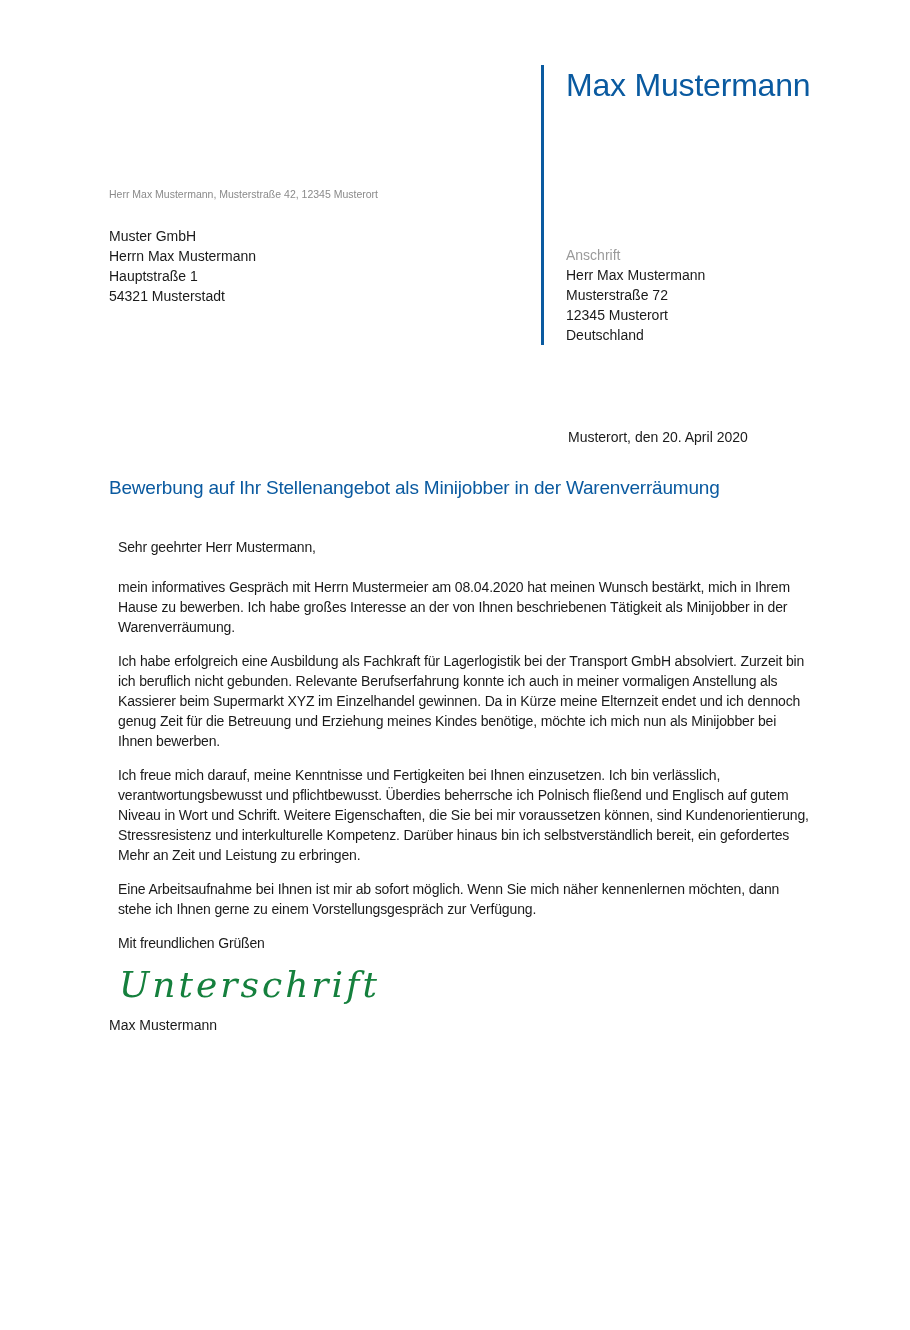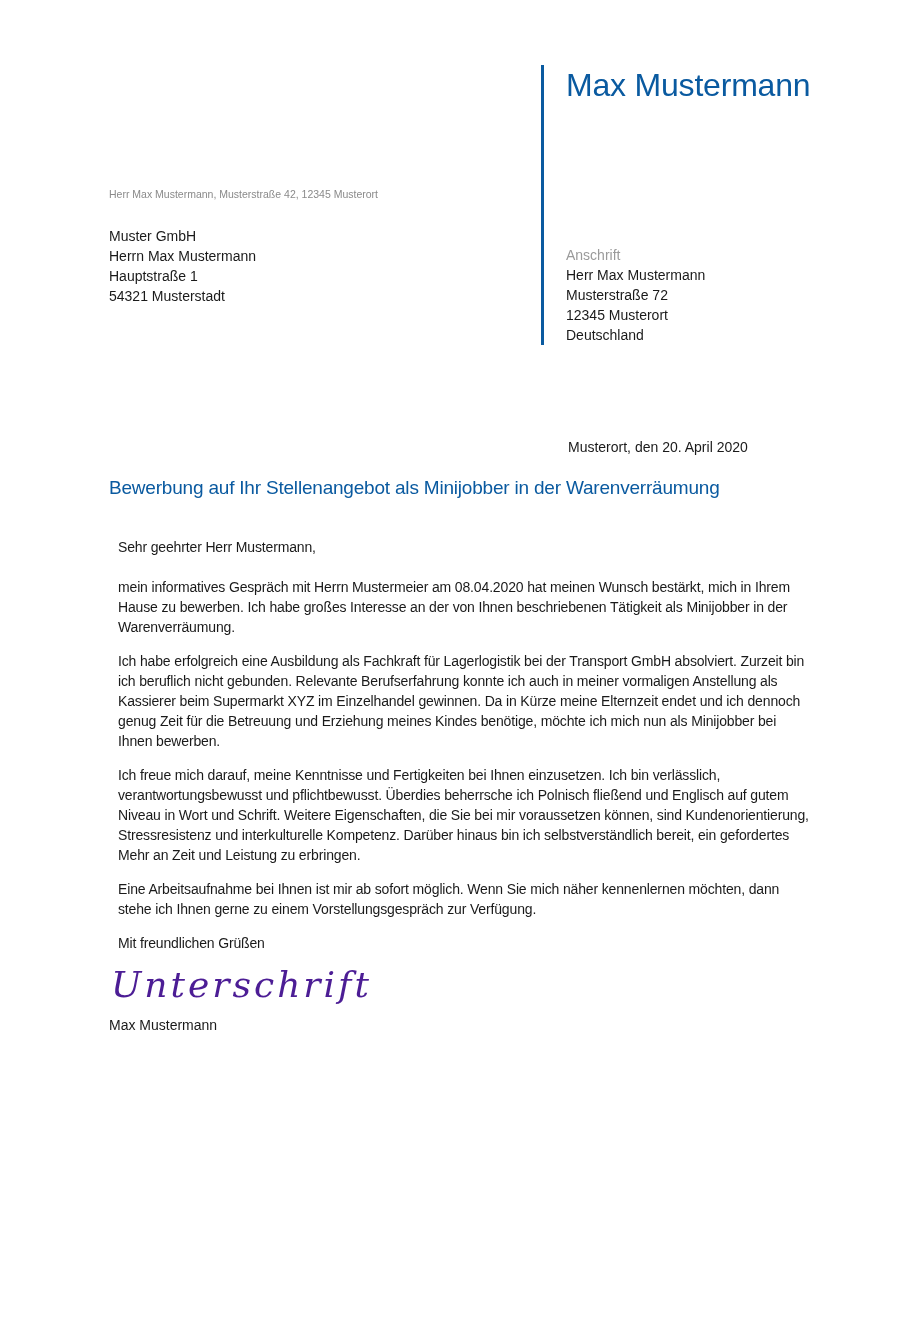--- a/index.html
+++ b/index.html
@@ -66,21 +66,21 @@
       position: absolute;
       left: 109px;
       top: 226px;
       font-size: 14px;
       line-height: 20px;
       white-space: nowrap;
     }
     .date-line {
       position: absolute;
       left: 568px;
-      top: 437px;
+      top: 427px;
       font-size: 14px;
       line-height: 20px;
       white-space: nowrap;
     }
     .subject {
       position: absolute;
       left: 109px;
       top: 476px;
       font-size: 19px;
       line-height: 24px;
@@ -99,27 +99,27 @@
     }
     .letter-body p {
       margin: 9px;
       letter-spacing: -0.15px;
     }
     .salutation { margin-bottom: 20px !important; }
     .para { margin-bottom: 14px !important; }
     .closing { margin-top: 0; }
     .signature {
       position: absolute;
-      left: 111px;
+      left: 119px;
       top: 960px;
       font-family: "DejaVu Serif", serif;
       font-style: italic;
       font-size: 36px;
       line-height: 50px;
-      color: #4c1d95;
+      color: #15803d;
       letter-spacing: 3px;
       white-space: nowrap;
     }
     .signer-name {
       position: absolute;
       left: 109px;
       top: 1015px;
       font-size: 14px;
       line-height: 20px;
       white-space: nowrap;

